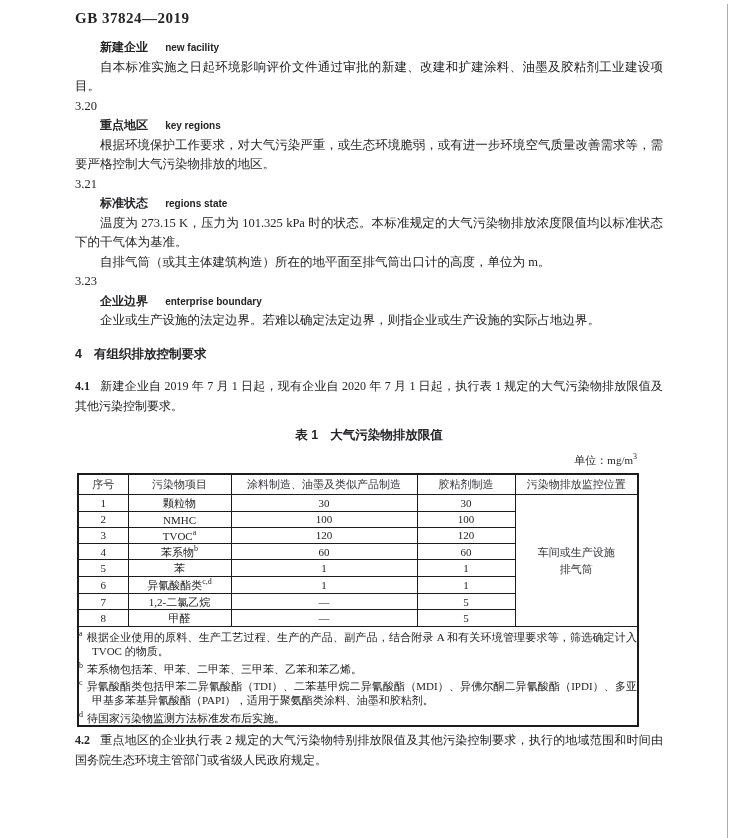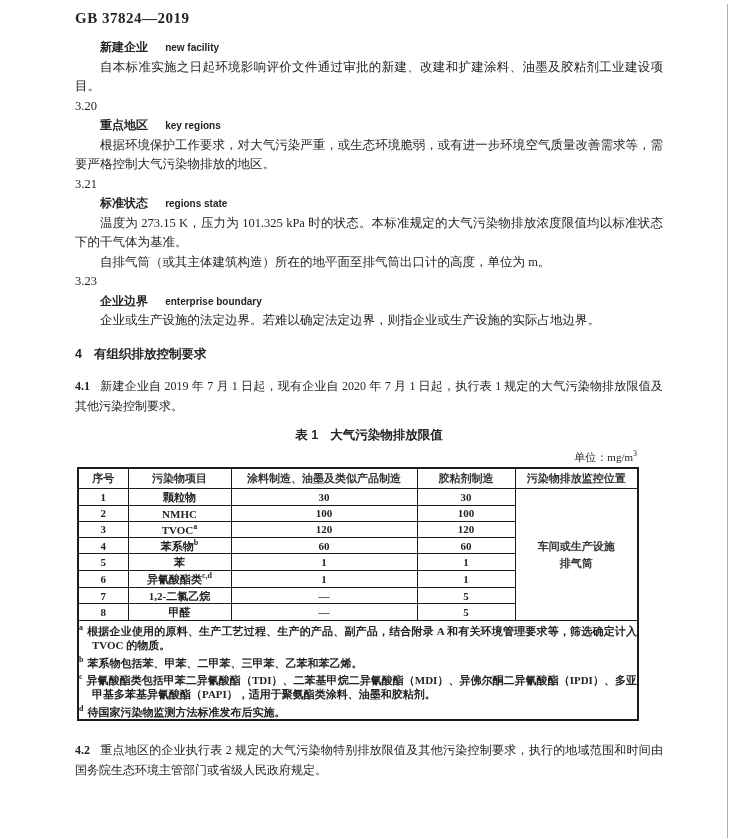--- a/index.html
+++ b/index.html
@@ -76,56 +76,56 @@
     font-weight: 600;
     font-size: 12.5px;
     line-height: 16px;
   }
   .table-caption .cap-label { margin-right: 12px; }
   .unit-line {
     width: 562px;
     margin-top: 3px;
     text-align: right;
     font-size: 11px;
-    line-height: 16px;
+    line-height: 22px;
   }
   .unit-line sup { font-size: 8px; }
   table.emission {
     margin-top: 2px;
     margin-left: 2px;
     width: 560px;
     border-collapse: collapse;
     table-layout: fixed;
     border: 2px solid #1c1c1c;
   }
   table.emission th, table.emission td {
     border: 1px solid #1c1c1c;
     font-size: 11px;
-    font-weight: bold;
+    font-weight: normal;
     text-align: center;
     vertical-align: middle;
     padding: 0;
   }
   table.emission thead th { height: 21px; color: #33333a; }
   table.emission tbody td { height: 16px; }
   td.pollutant sup, th sup { font-size: 8px; }
   td.monitor {
     line-height: 17px;
     color: #33333a;
   }
   td.footnotes {
     text-align: left;
     padding: 3px 6px 3px 8px;
     font-size: 10.5px;
     line-height: 14.6px;
     border-radius: 18px;
   }
   .fn { padding-left: 13px; text-indent: -13px; text-align: justify; }
   .fn sup { font-size: 8px; margin-right: 4px; }
-  .clause-last { margin-top: 20px; }
+  .clause-last { margin-top: 4px; }
 </style>
 </head>
 <body>
 
 <div class="page">
   <div class="page-edge-right"></div>
 
   <div class="content">
 
     <div class="doc-number">GB 37824—2019</div>

